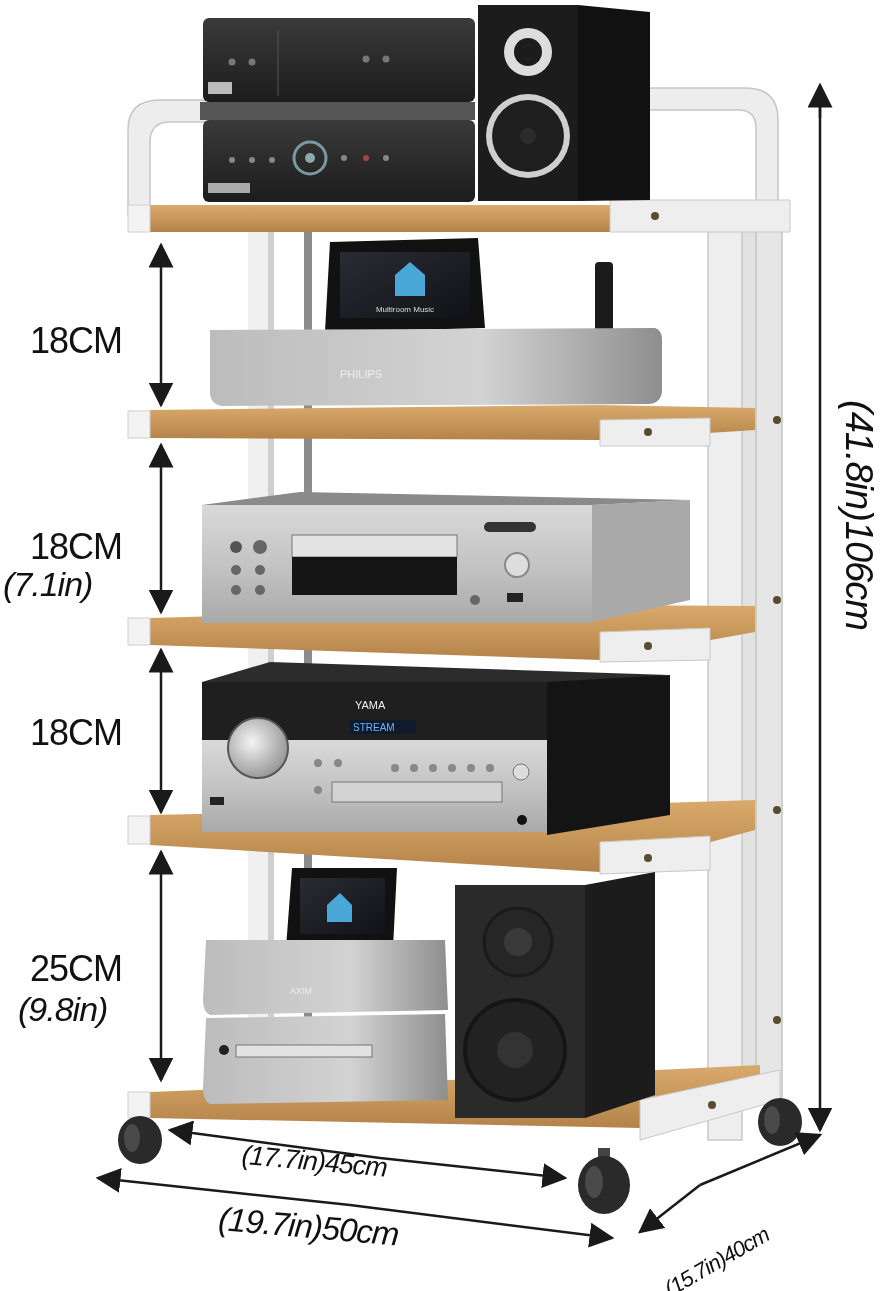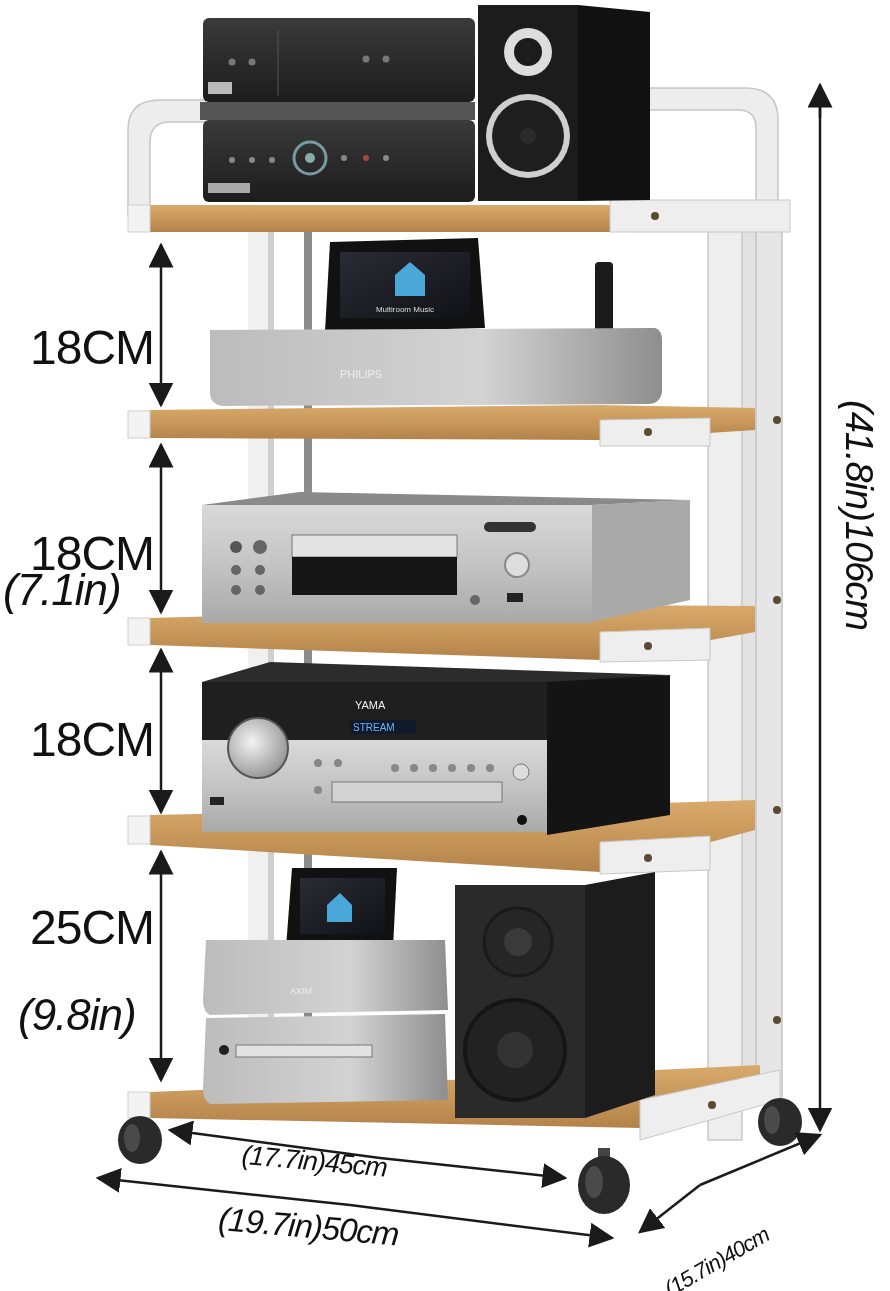--- a/index.html
+++ b/index.html
@@ -1,20 +1,20 @@
 <!DOCTYPE html>
 <html><head>
 <meta charset="utf-8">
 <style>
   html, body { margin: 0; padding: 0; background: #ffffff; }
   body { width: 890px; height: 1291px; position: relative; overflow: hidden; font-family: "Liberation Sans", sans-serif; }
   svg.stage { position: absolute; left: 0; top: 0; }
   .lbl { position: absolute; color: #111; font-family: "Liberation Sans", sans-serif; white-space: nowrap; letter-spacing: -1px; }
-  .lbl.big { font-size: 48px; }
-  .lbl.it { font-style: italic; font-size: 44px; }
+  .lbl.big { font-size: 36px; }
+  .lbl.it { font-style: italic; font-size: 34px; }
   .rot { transform-origin: left top; }
 </style>
 </head>
 <body>
 
 <svg class="stage" width="890" height="1291" viewBox="0 0 890 1291">
   <defs>
     <linearGradient id="wood" x1="0" y1="0" x2="0" y2="1">
       <stop offset="0" stop-color="#d8aa6c"></stop>
       <stop offset="0.5" stop-color="#c8975a"></stop>
@@ -245,20 +245,20 @@
 
     <line x1="700" y1="1185" x2="820" y2="1135" marker-end="url(#ah)"></line>
     <line x1="700" y1="1185" x2="640" y2="1232" marker-end="url(#ah)"></line>
   </g>
 </svg>
 
 <div class="lbl big" style="left:30px; top:320px;">18CM</div>
 <div class="lbl big" style="left:30px; top:526px;">18CM</div>
 <div class="lbl it" style="left:3px; top:565px;">(7.1in)</div>
 <div class="lbl big" style="left:30px; top:712px;">18CM</div>
-<div class="lbl big" style="left:30px; top:900px;">25CM</div>
+<div class="lbl big" style="left:30px; top:948px;">25CM</div>
 <div class="lbl it" style="left:18px; top:990px;">(9.8in)</div>
 
 <div class="lbl it rot" style="left:880px; top:400px; font-size:38px; transform: rotate(90deg);">(41.8in)106cm</div>
 
 <div class="lbl it rot" style="left:243px; top:1140px; font-size:27px; transform: rotate(5deg);">(17.7in)45cm</div>
 <div class="lbl it rot" style="left:220px; top:1200px; font-size:33px; transform: rotate(5deg);">(19.7in)50cm</div>
 <div class="lbl it rot" style="left:660px; top:1280px; font-size:22px; transform: rotate(-30deg);">(15.7in)40cm</div>
 
 </body></html>

